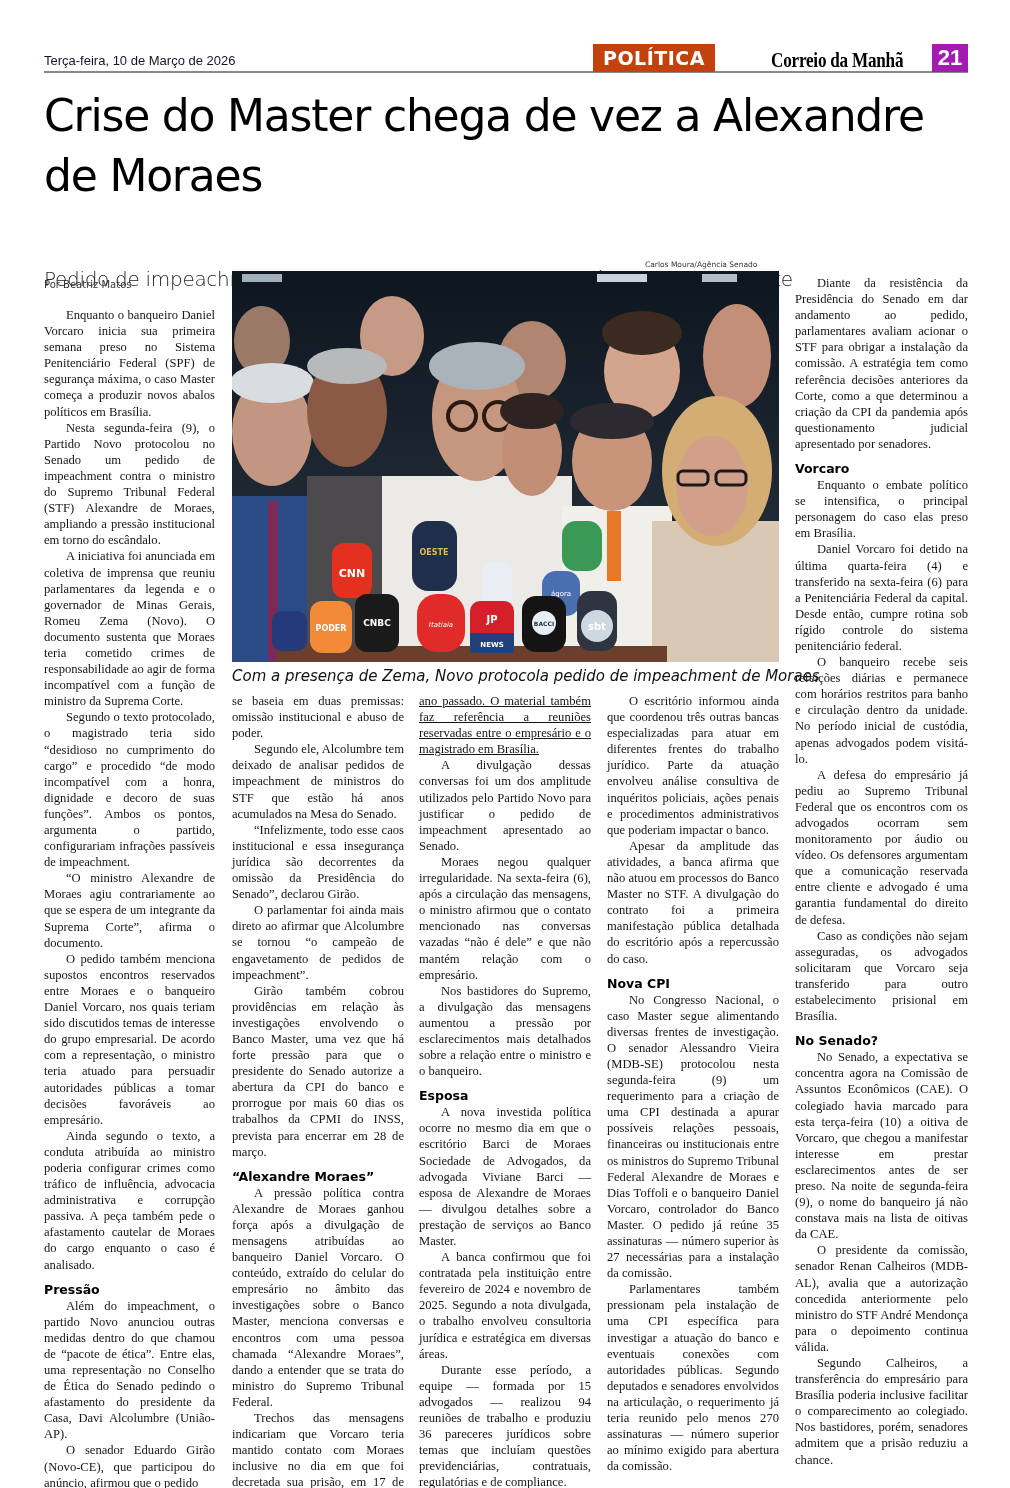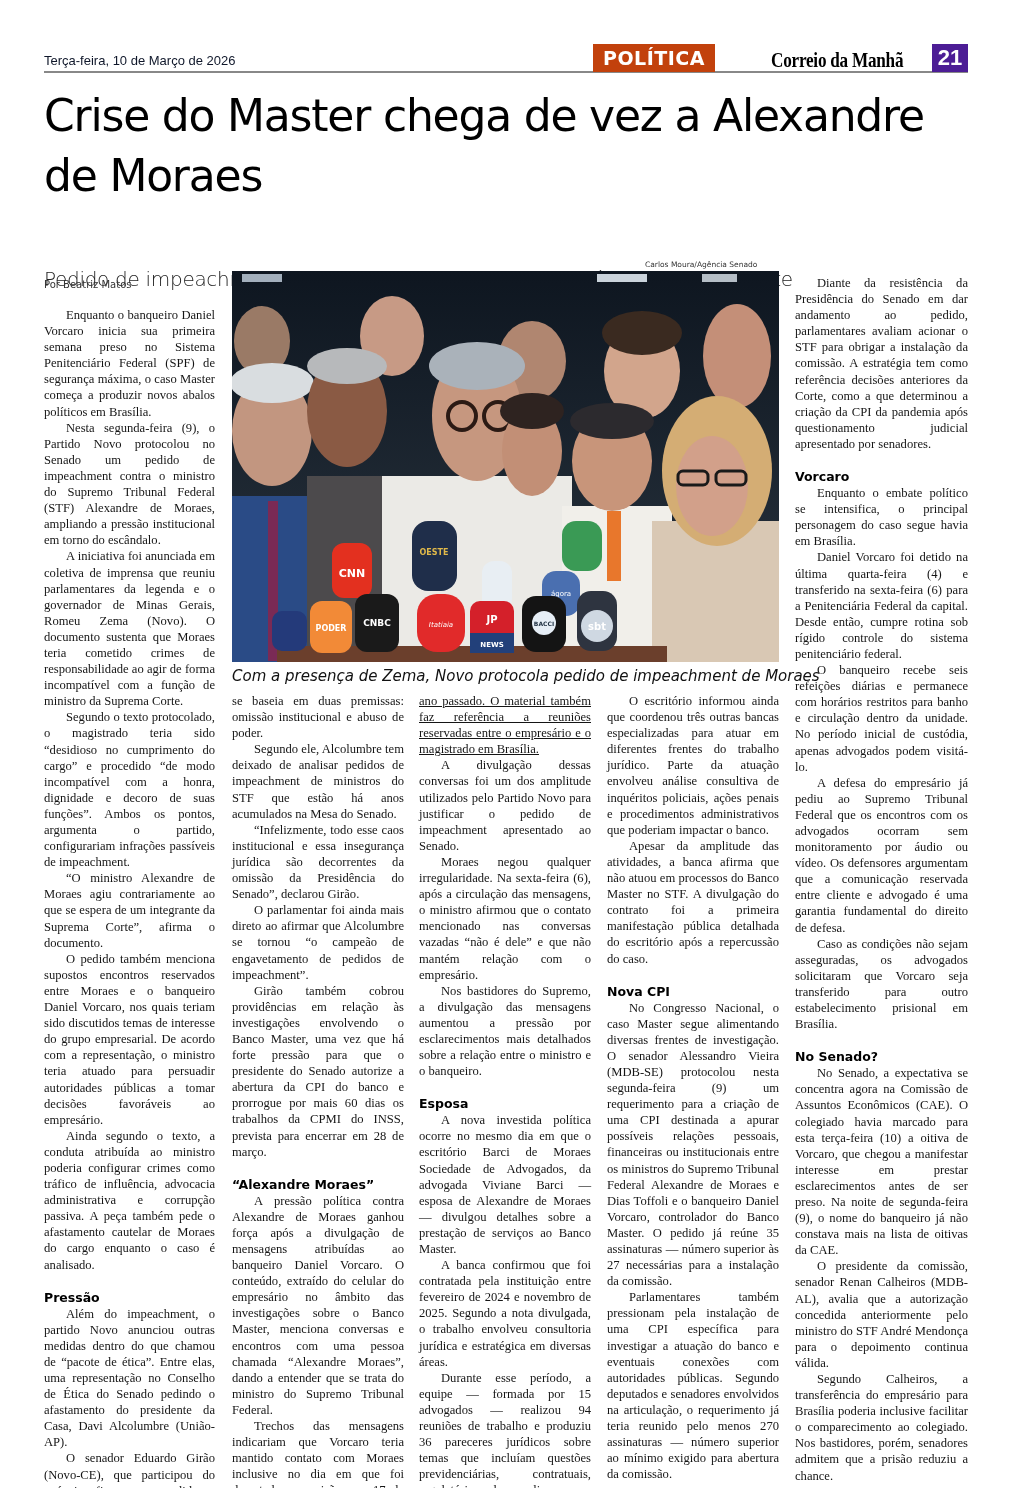--- a/index.html
+++ b/index.html
@@ -5,38 +5,38 @@
   * { box-sizing: border-box; margin: 0; padding: 0; }
   html, body { width: 1010px; height: 1488px; background: #ffffff; overflow: hidden; }
   body { position: relative; color: #1a1a1a; }
 
   
   #header { position: absolute; left: 44px; top: 44px; width: 924px; height: 30px; }
   #date { position: absolute; left: 0; top: 9px; font-size: 13px; color: #0f172a; font-family: "Liberation Sans", sans-serif; }
   #rule { position: absolute; left: 0; top: 27px; width: 924px; height: 2px; background: #888; }
   #section { position: absolute; left: 549px; top: 0; width: 122px; height: 28px; background: #c2410c; color: #fff; font-family: "DejaVu Sans", sans-serif; font-weight: bold; font-size: 19px; letter-spacing: 0.5px; text-align: center; line-height: 28px; }
   #masthead { position: absolute; left: 727px; top: 3px; font-family: "Liberation Serif", serif; font-weight: bold; font-size: 22px; color: #000; transform: scaleX(0.78); transform-origin: left center; letter-spacing: -0.3px; }
-  #pagenum { position: absolute; left: 888px; top: 0; width: 36px; height: 28px; background: #4c1d95; color: #fff; font-family: "Liberation Sans", sans-serif; font-weight: bold; font-size: 22px; text-align: center; line-height: 28px; }
+  #pagenum { position: absolute; left: 888px; top: 0; width: 36px; height: 28px; background: #a21caf; color: #fff; font-family: "Liberation Sans", sans-serif; font-weight: bold; font-size: 22px; text-align: center; line-height: 28px; }
 
   
   #headline { position: absolute; left: 44px; top: 86px; width: 930px; font-family: "DejaVu Sans", sans-serif; font-weight: 500; font-size: 44px; line-height: 60px; letter-spacing: -1.2px; color: #000; }
   #subhead { position: absolute; left: 44px; top: 220px; width: 930px; font-family: "DejaVu Sans", sans-serif; font-weight: 300; font-size: 20px; letter-spacing: -0.3px; color: #222; margin-top: 47px; }
 
   #byline { position: absolute; left: 44px; top: 279px; font-family: "DejaVu Sans", sans-serif; font-size: 10px; color: #333; }
   #photo-credit { position: absolute; left: 645px; top: 260px; font-family: "DejaVu Sans", sans-serif; font-size: 7.5px; color: #333; }
 
   
   #photo { position: absolute; left: 232px; top: 271px; width: 547px; height: 391px; overflow: hidden; background: #1c2530; }
   #photo svg { width: 100%; height: 100%; display: block; }
   #caption { position: absolute; left: 232px; top: 667px; font-family: "DejaVu Sans", sans-serif; font-style: italic; font-size: 15px; color: #111; }
 
   
   .col { position: absolute; font-family: "Liberation Serif", "DejaVu Serif", serif; font-size: 12.6px; line-height: 16.1px; text-align: justify; hyphens: manual; color: #151515; }
   .col p { text-indent: 22px; }
-  .col h3 { font-family: "DejaVu Sans", sans-serif; font-weight: bold; font-size: 12.5px; line-height: 17px; margin-top: 16px; color: #000; text-align: left; }
+  .col h3 { font-family: "DejaVu Sans", sans-serif; font-weight: bold; font-size: 12.5px; line-height: 17px; margin-top: 8px; color: #000; text-align: left; }
   #col1 { left: 44px; top: 307px; width: 171px; }
   #col2 { left: 232px; top: 693px; width: 172px; }
   #col3 { left: 419px; top: 693px; width: 172px; }
   #col4 { left: 607px; top: 693px; width: 172px; }
   #col5 { left: 795px; top: 275px; width: 173px; }
 </style>
 </head>
 <body>
 
 <div id="header">
@@ -170,21 +170,21 @@
 <div id="col4" class="col">
     <p>O escritório informou ainda que coordenou três outras bancas especializadas para atuar em diferentes frentes do trabalho jurídico. Parte da atuação envolveu análise consultiva de inquéritos policiais, ações penais e procedimentos administrativos que poderiam impactar o banco.</p>
     <p>Apesar da amplitude das atividades, a banca afirma que não atuou em processos do Banco Master no STF. A divulgação do contrato foi a primeira manifestação pública detalhada do escritório após a repercussão do caso.</p>
     <h3>Nova CPI</h3>
     <p>No Congresso Nacional, o caso Master segue alimentando diversas frentes de investigação. O senador Alessandro Vieira (MDB-SE) protocolou nesta segunda-feira (9) um requerimento para a criação de uma CPI destinada a apurar possíveis relações pessoais, financeiras ou institucionais entre os ministros do Supremo Tribunal Federal Alexandre de Moraes e Dias Toffoli e o banqueiro Daniel Vorcaro, controlador do Banco Master. O pedido já reúne 35 assinaturas — número superior às 27 necessárias para a instalação da comissão.</p>
     <p>Parlamentares também pressionam pela instalação de uma CPI específica para investigar a atuação do banco e eventuais conexões com autoridades públicas. Segundo deputados e senadores envolvidos na articulação, o requerimento já teria reunido pelo menos 270 assinaturas — número superior ao mínimo exigido para abertura da comissão.</p>
   </div>
 <div id="col5" class="col">
     <p>Diante da resistência da Presidência do Senado em dar andamento ao pedido, parlamentares avaliam acionar o STF para obrigar a instalação da comissão. A estratégia tem como referência decisões anteriores da Corte, como a que determinou a criação da CPI da pandemia após questionamento judicial apresentado por senadores.</p>
     <h3>Vorcaro</h3>
-    <p>Enquanto o embate político se intensifica, o principal personagem do caso segue havia em Brasília.</p>
+    <p>Enquanto o embate político se intensifica, o principal personagem do caso elas preso em Brasília.</p>
     <p>Daniel Vorcaro foi detido na última quarta-feira (4) e transferido na sexta-feira (6) para a Penitenciária Federal da capital. Desde então, cumpre rotina sob rígido controle do sistema penitenciário federal.</p>
     <p>O banqueiro recebe seis refeições diárias e permanece com horários restritos para banho e circulação dentro da unidade. No período inicial de custódia, apenas advogados podem visitá-lo.</p>
     <p>A defesa do empresário já pediu ao Supremo Tribunal Federal que os encontros com os advogados ocorram sem monitoramento por áudio ou vídeo. Os defensores argumentam que a comunicação reservada entre cliente e advogado é uma garantia fundamental do direito de defesa.</p>
     <p>Caso as condições não sejam asseguradas, os advogados solicitaram que Vorcaro seja transferido para outro estabelecimento prisional em Brasília.</p>
     <h3>No Senado?</h3>
     <p>No Senado, a expectativa se concentra agora na Comissão de Assuntos Econômicos (CAE). O colegiado havia marcado para esta terça-feira (10) a oitiva de Vorcaro, que chegou a manifestar interesse em prestar esclarecimentos antes de ser preso. Na noite de segunda-feira (9), o nome do banqueiro já não constava mais na lista de oitivas da CAE.</p>
     <p>O presidente da comissão, senador Renan Calheiros (MDB-AL), avalia que a autorização concedida anteriormente pelo ministro do STF André Mendonça para o depoimento continua válida.</p>
     <p>Segundo Calheiros, a transferência do empresário para Brasília poderia inclusive facilitar o comparecimento ao colegiado. Nos bastidores, porém, senadores admitem que a prisão reduziu a chance.</p>
   </div>
 

